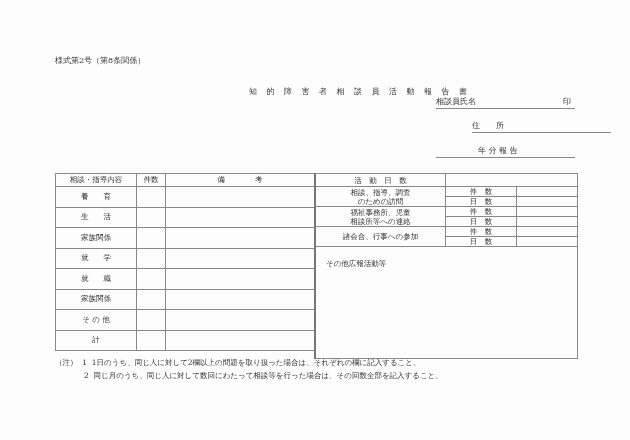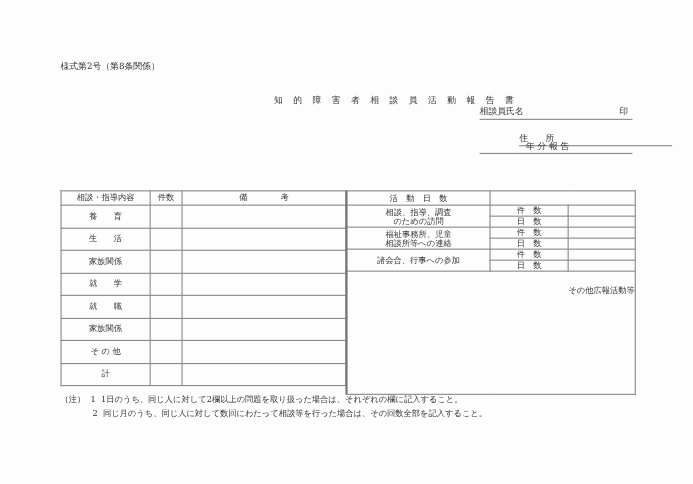--- a/index.html
+++ b/index.html
@@ -26,21 +26,21 @@
 <div class="abs form-no">様式第2号（第8条関係）</div>
 <div class="abs title">知的障害者相談員活動報告書</div>
 
 <div class="fieldline" style="top:96px;">
   <span style="left:0;">相談員氏名</span>
   <span style="right:4px;">印</span>
 </div>
 <div class="fieldline" style="top:120px;margin-left:36px;">
   <span style="left:0;">住　　所</span>
 </div>
-<div class="fieldline" style="top:127px;text-align:center;">
+<div class="fieldline" style="top:145px;text-align:center;">
   <span style="left:42px;">年 分 報 告</span>
 </div>
 
 <table class="ltab">
   <tbody>
       <tr class="hdr">
     <td style="width:80px;">相談・指導内容</td>
     <td style="width:28px;">件数</td>
     <td style="width:148px;">備　　　　考</td>
   </tr>
@@ -114,21 +114,21 @@
   <tr>
     <td rowspan="2">諸会合、行事への参加</td>
     <td>件　数</td>
     <td></td>
   </tr>
   <tr>
     <td>日　数</td>
     <td></td>
   </tr>
   <tr>
-    <td colspan="3" style="height:99px; text-align:right; vertical-align:top; padding:12px 0 0 28px;"><span>その他広報活動等</span></td>
+    <td colspan="3" style="height:99px; text-align:left; vertical-align:top; padding:12px 0 0 10px;"><span>その他広報活動等</span></td>
   </tr>
 </tbody>
   </table>
 
 <div class="abs notes">
   <div>
     <span>（注）</span>&nbsp;
     <span>1</span>&nbsp;
     <span>1日のうち、同じ人に対して2欄以上の問題を取り扱った場合は、それぞれの欄に記入すること。</span>
   </div>

